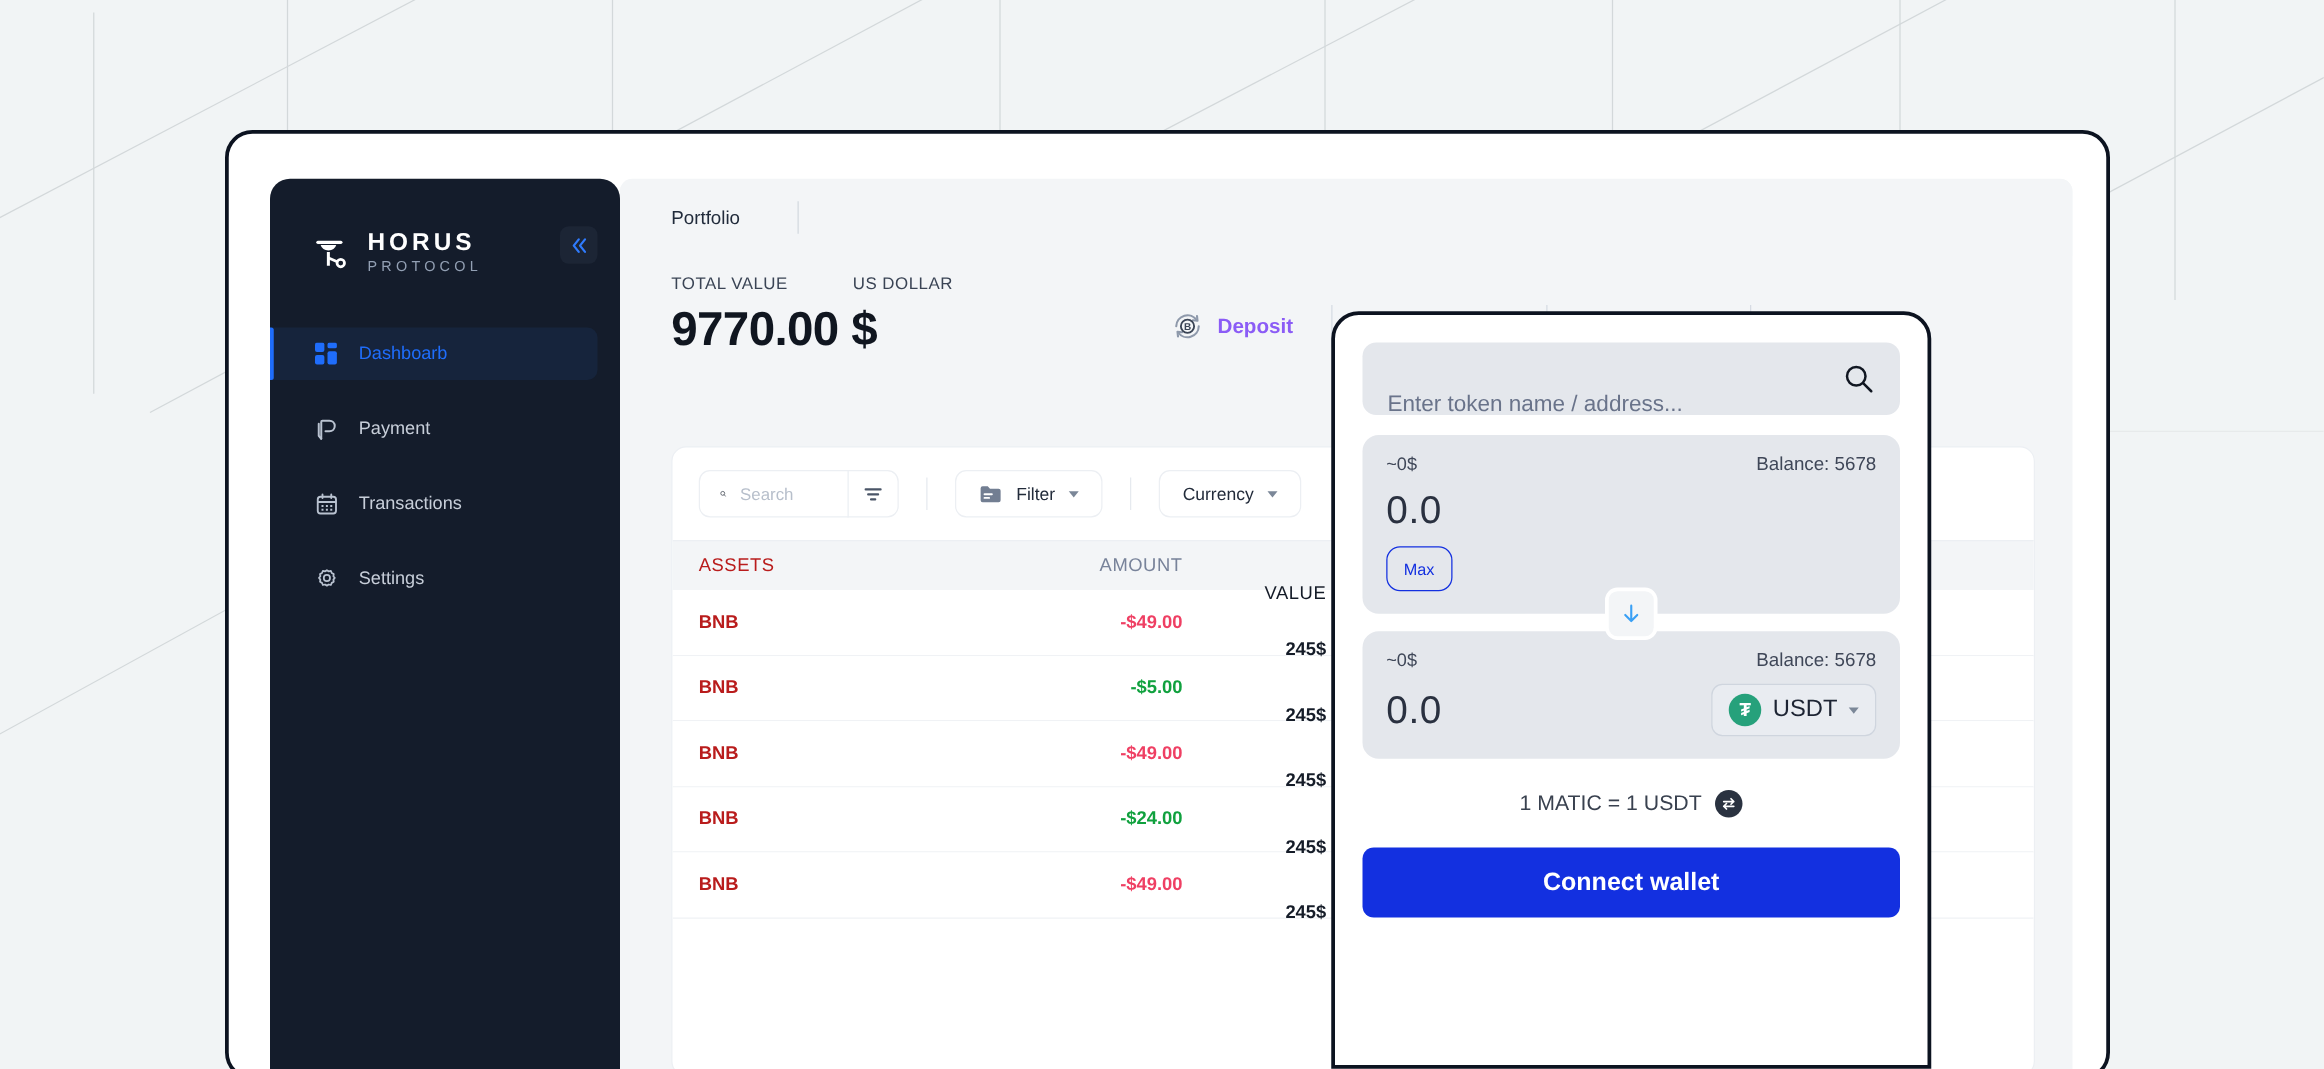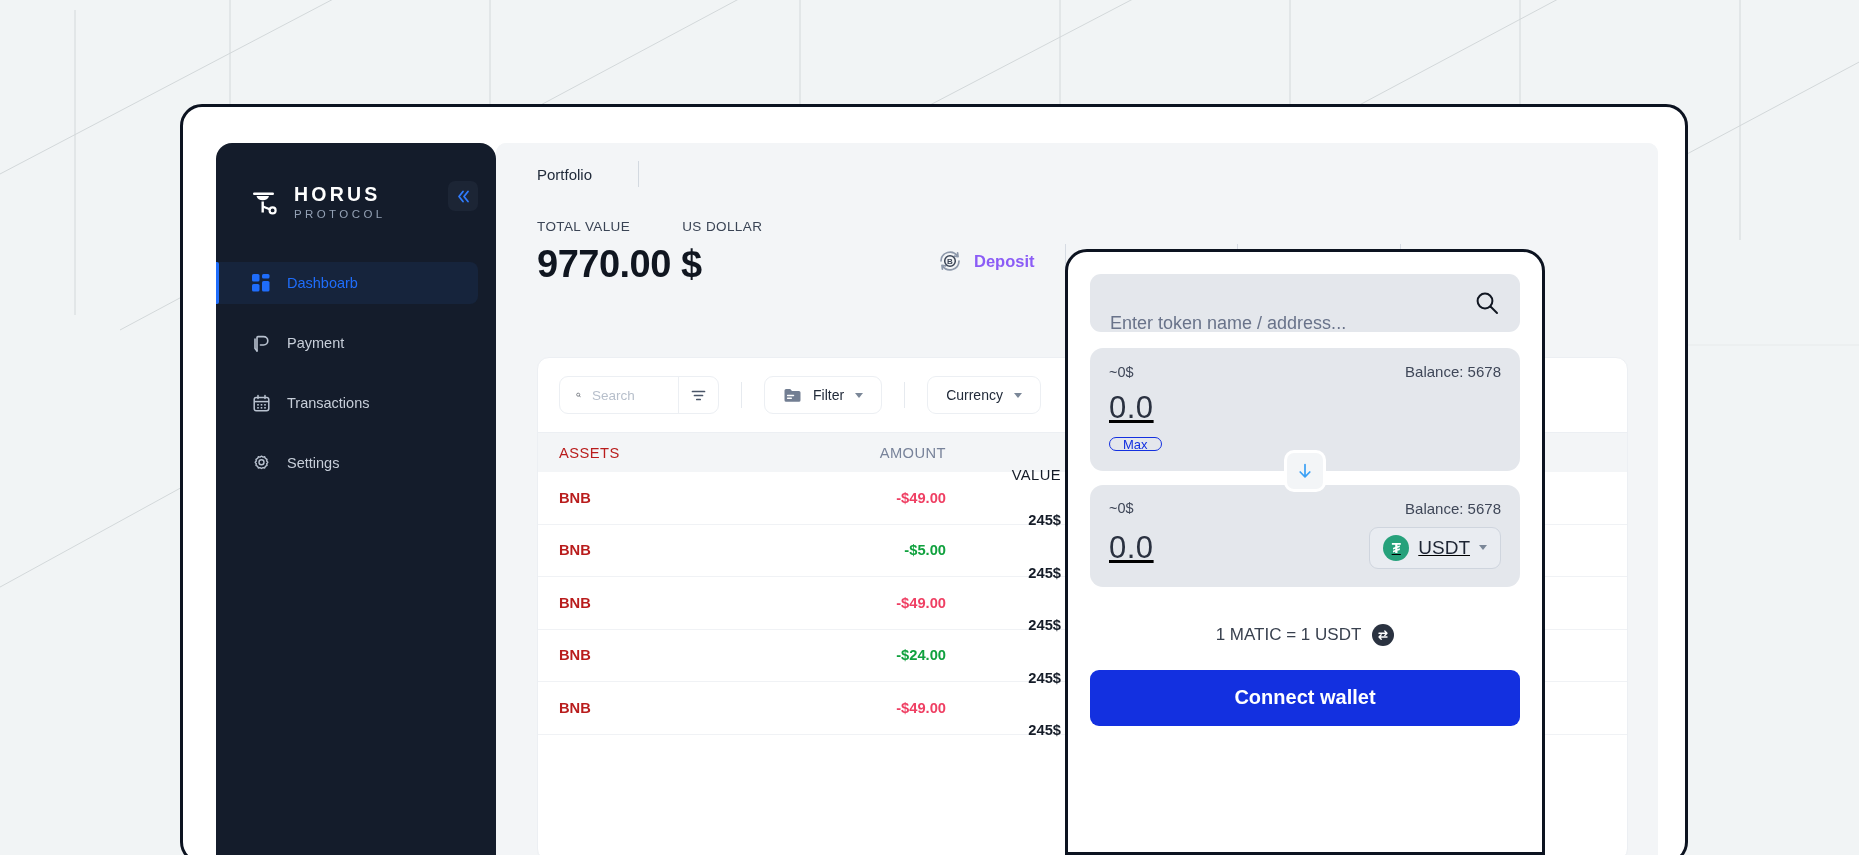--- a/index.html
+++ b/index.html
@@ -199,33 +199,33 @@
 
   .swap-box {
     margin-top: 16px;
     background: #e4e7ec; border-radius: 13px;
     padding: 15px 19px 18px 19px;
     position: relative;
   }
   .swap-box-top { display: flex; justify-content: space-between; align-items: center; }
   .swap-approx { font-size: 14.5px; color: #3f4758; }
   .swap-balance { font-size: 15px; color: #3f4758; }
-  .swap-mid { display: flex; justify-content: space-between; align-items: center; margin-top: 10px; text-decoration: underline; }
+  .swap-mid { display: flex; justify-content: space-between; align-items: center; margin-top: 10px; }
   .swap-amount { font-size: 31px; color: #2a3140; font-weight: 400; letter-spacing: 0.5px; }
   .select-token-btn {
     background: #1330e0; color: #fff;
     font-size: 19px; font-weight: 700;
     border-radius: 10px; padding: 12px 18px;
     display: flex; align-items: center; gap: 12px; cursor: pointer;
   }
   .caret-white { width:0; height:0; border-left:6px solid transparent; border-right:6px solid transparent; border-top:7px solid #fff; }
   .max-btn {
     margin-top: 11px;
     display: inline-flex; align-items: center; justify-content: center;
-    height: 14px; padding: 0 13px;
+    height: 36px; padding: 0 13px;
     border: 1px solid #1330e0; border-radius: 11px;
     color: #1330e0; font-size: 13px; cursor: pointer;
   }
   .swap-arrow {
     position: absolute; left: 50%; transform: translateX(-50%);
     bottom: -21px; z-index: 5;
     width: 42px; height: 42px; border-radius: 10px;
     background: #ffffff;
     display: flex; align-items: center; justify-content: center;
     border: 3px solid #ffffff;
@@ -243,21 +243,21 @@
   }
   .usdt-dot {
     width: 26px; height: 26px; border-radius: 50%;
     background: #26a17b; color: #fff;
     display: flex; align-items: center; justify-content: center;
     font-size: 15px; font-weight: 700;
   }
   .usdt-label { font-size: 19px; color: #1d2433; font-weight: 400; }
   .rate-row {
     display: flex; align-items: center; justify-content: center; gap: 11px;
-    margin-top: 37px;
+    margin-top: 25px;
   }
   .rate-text { font-size: 17px; color: #39414f; }
   .rate-swap-icon {
     width: 22px; height: 22px; border-radius: 50%;
     background: #2a3240; display: flex; align-items: center; justify-content: center;
   }
   .connect-btn {
     margin-top: 24px; height: 56px;
     background: #1330e0; color: #fff; border-radius: 9px;
     display: flex; align-items: center; justify-content: center;

